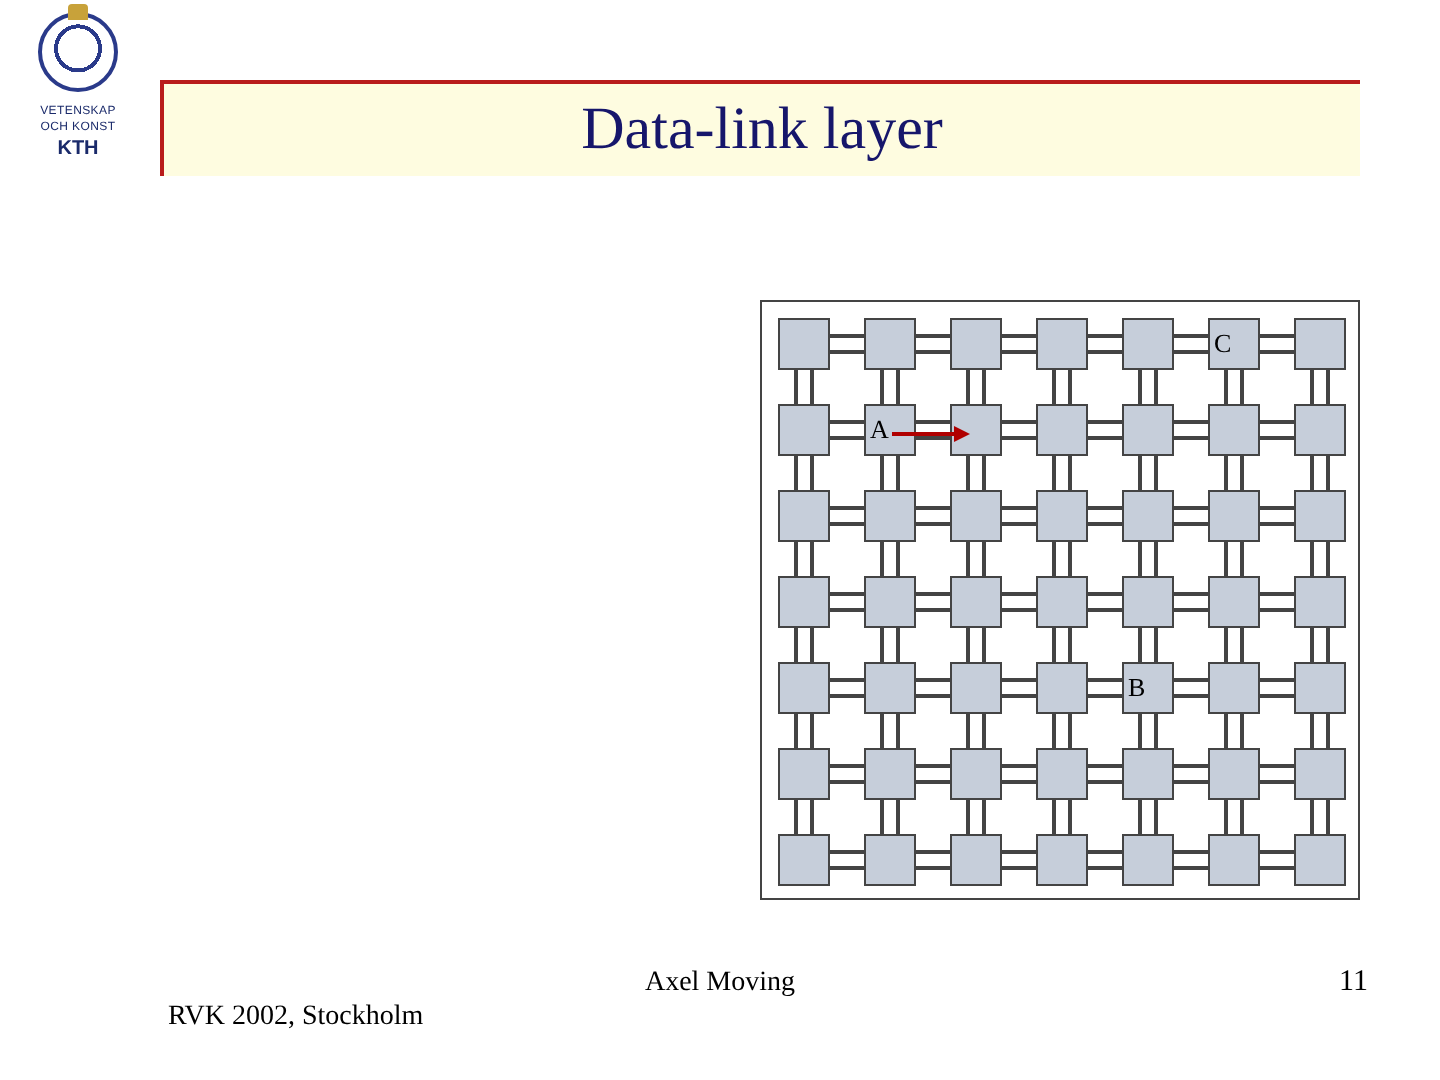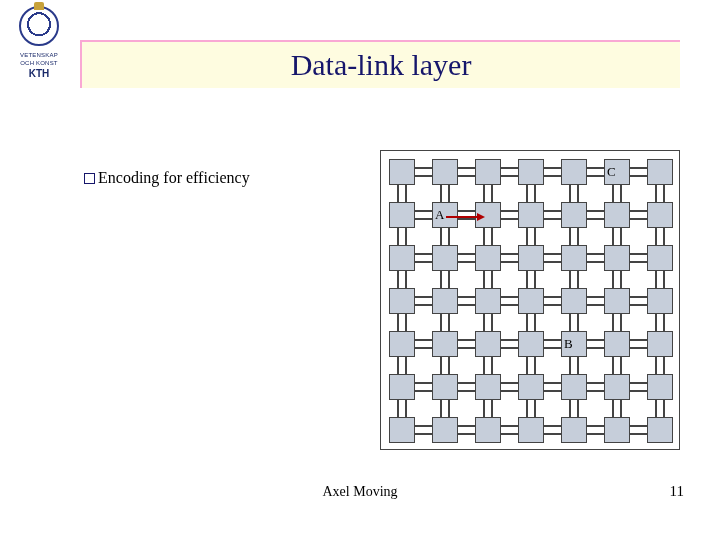--- a/index.html
+++ b/index.html
@@ -49,21 +49,21 @@
     color: #1a2a6a;
     font-family: Arial, sans-serif;
     margin-top: 2px;
   }
   .title-bar {
     position: absolute;
     left: 80px;
     top: 40px;
     width: 600px;
     height: 48px;
-    background: #f9a8d4;
+    background: #b91c1c;
   }
   .title-bar-inner {
     position: absolute;
     left: 2px; top: 2px; right: 0; bottom: 0;
     background: #fefce0;
     display: flex;
     align-items: center;
     justify-content: center;
   }
   .title {
@@ -173,23 +173,20 @@
   <div class="logo-kth">KTH</div>
 </div>
 
 <div class="title-bar">
   <div class="title-bar-inner">
     <span class="title">Data-link layer</span>
   </div>
 </div>
 
 <div class="bullets">
-  <div class="bullet">
-    <span class="bullet-marker"></span><span>Encoding for efficiency</span>
-  </div>
 </div>
 
 <div class="grid-wrap">
   <div class="grid-inner" id="grid-inner">
       <div class="gcell" style="left: 0px; top: 0px;"></div>
       <div class="hlink" style="left: 26px; top: 8px; width: 17px;"></div>
       <div class="hlink" style="left: 26px; top: 16px; width: 17px;"></div>
       <div class="vlink" style="left: 8px; top: 26px; height: 17px;"></div>
       <div class="vlink" style="left: 16px; top: 26px; height: 17px;"></div>
       <div class="gcell" style="left: 43px; top: 0px;"></div>
@@ -408,15 +405,16 @@
       <div class="node-label" style="left: 175px; top: 177px;">B</div>
       <div class="node-label" style="left: 218px; top: 5px;">C</div>
       <div class="arrow" style="left: 57px; top: 54px; width: 43px; height: 8px;">
         <div class="arrow-line" style="left: 0px; top: 3px; width: 33px;"></div>
         <div class="arrow-head" style="left: 31px; top: 0px;"></div>
       </div>
     </div>
 </div>
 
 <div class="footer-left">
+  <div>RVK 2002, Stockholm</div>
 </div>
 <div class="footer-center">Axel Moving</div>
 <div class="footer-right">11</div>
 
 </body></html>

